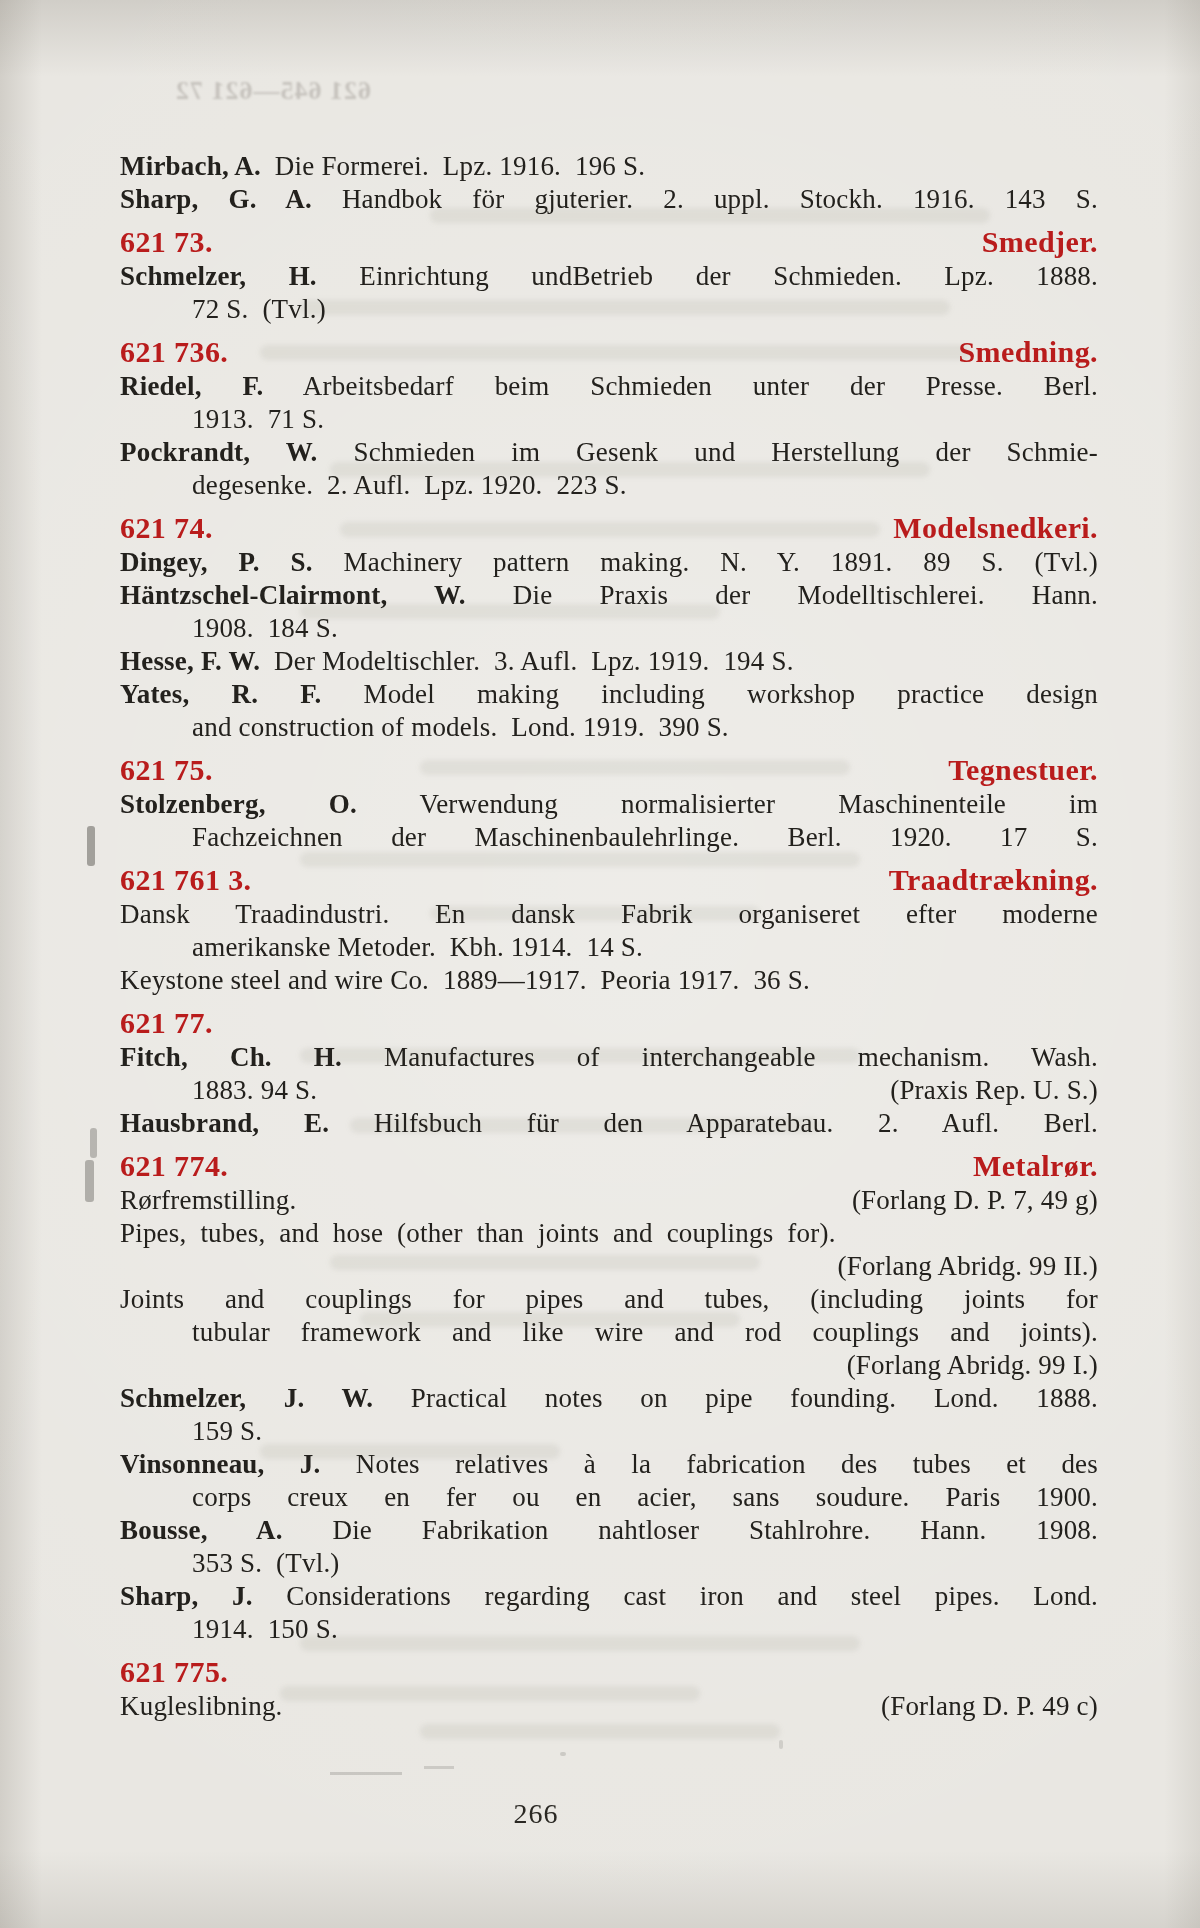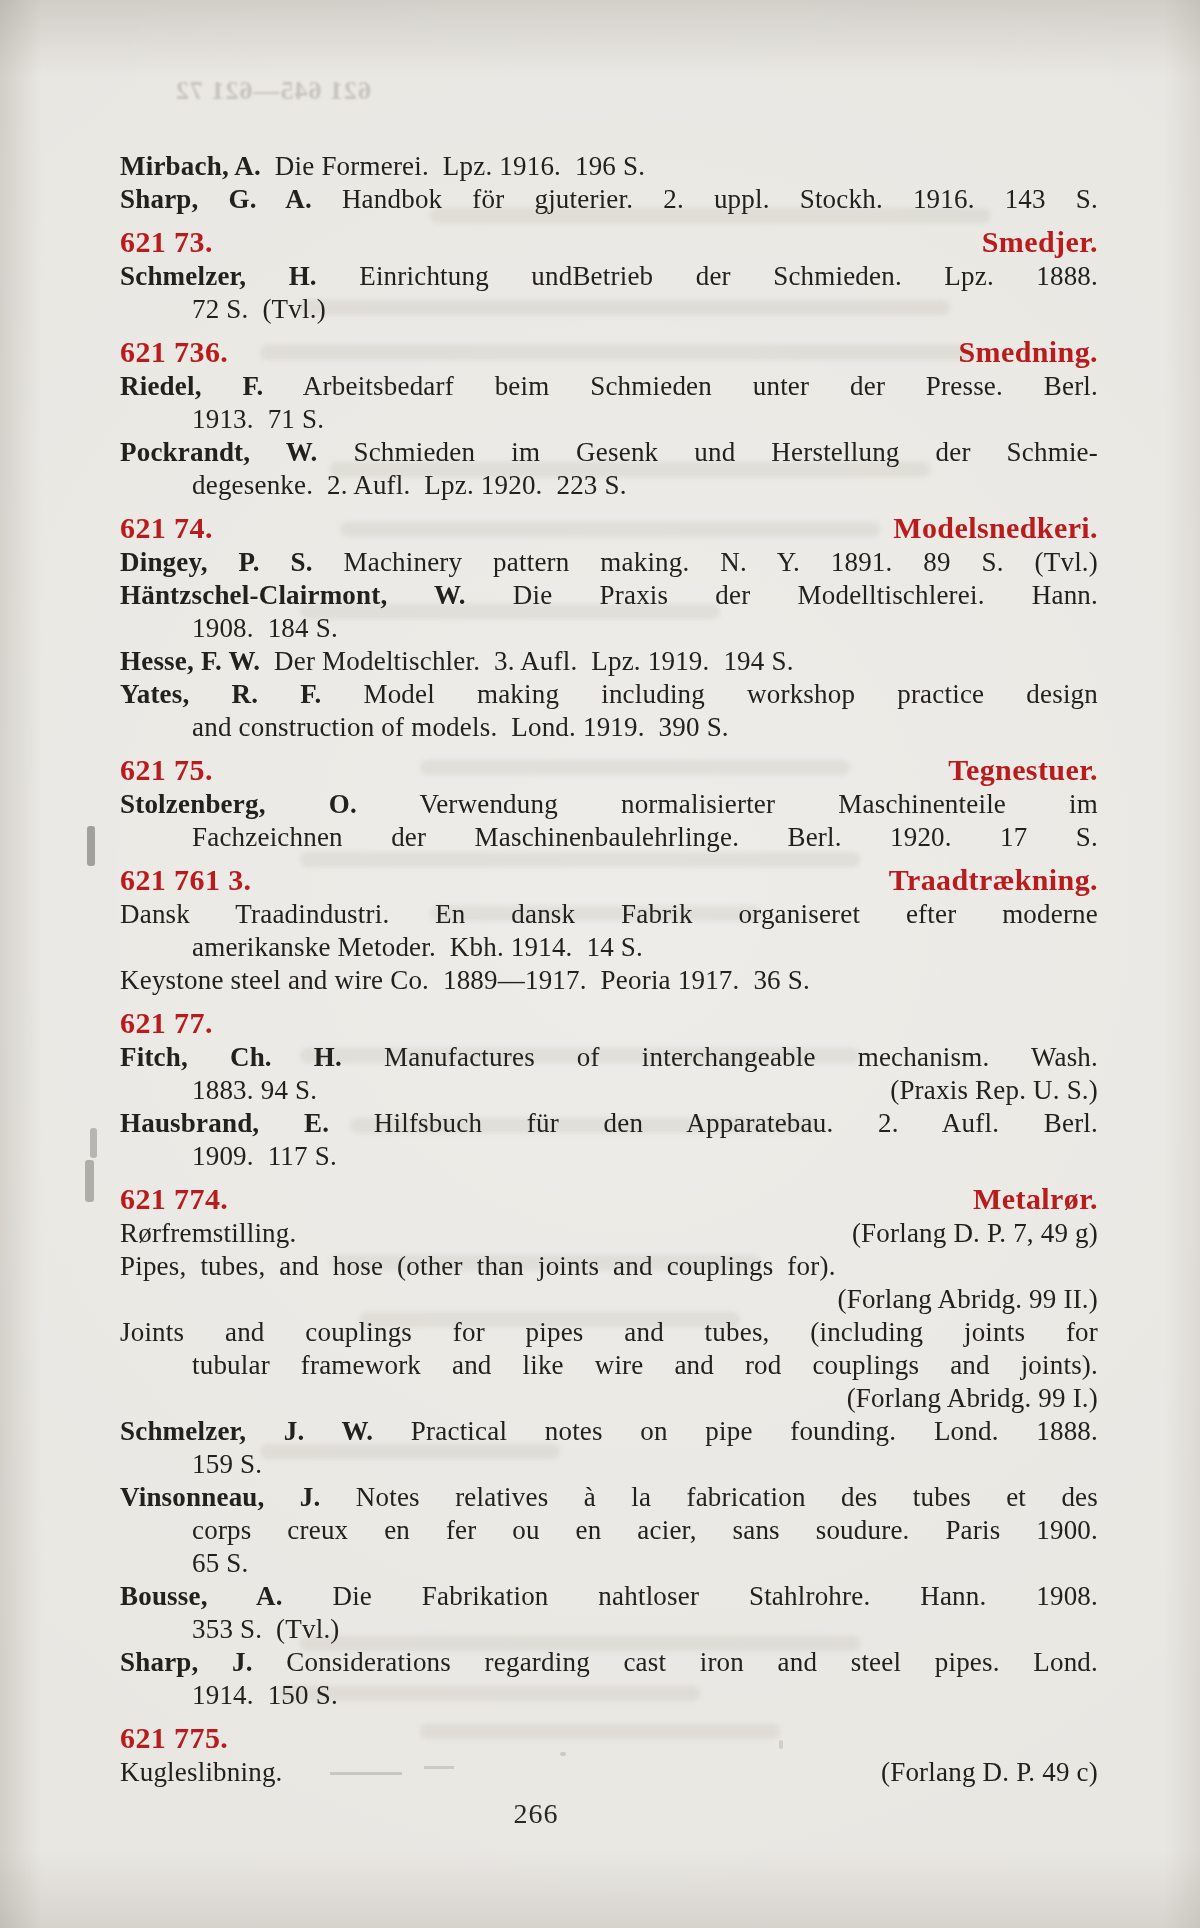--- a/index.html
+++ b/index.html
@@ -146,39 +146,37 @@
     <div class="row heading">
       <span class="num">621 77.</span>
       <span class="subj"></span>
     </div>
     <div class="row just"><b>Fitch, Ch. H.</b>  Manufactures of interchangeable mechanism. Wash.</div>
     <div class="row split ind">
       <span class="pre">1883.  94 S.</span>
       <span>(Praxis Rep. U. S.)</span>
     </div>
     <div class="row just"><b>Hausbrand, E.</b>  Hilfsbuch für den Apparatebau. 2. Aufl. Berl.</div>
-    <div class="row ind pre">1909.  117 S.</div>
     <div class="row heading">
       <span class="num">621 774.</span>
       <span class="subj">Metalrør.</span>
     </div>
     <div class="row split">
       <span class="pre">Rørfremstilling.</span>
       <span>(Forlang D. P. 7, 49 g)</span>
     </div>
     <div class="row wide">Pipes, tubes, and hose (other than joints and couplings for).</div>
     <div class="row rightline">(Forlang Abridg. 99 II.)</div>
     <div class="row just">Joints and couplings for pipes and tubes, (including joints for</div>
     <div class="row ind just">tubular framework and like wire and rod couplings and joints).</div>
     <div class="row rightline">(Forlang Abridg. 99 I.)</div>
     <div class="row just"><b>Schmelzer, J. W.</b>  Practical notes on pipe founding. Lond. 1888.</div>
     <div class="row ind pre">159 S.</div>
     <div class="row just"><b>Vinsonneau, J.</b>  Notes relatives à la fabrication des tubes et des</div>
     <div class="row ind just">corps creux en fer ou en acier, sans soudure. Paris 1900.</div>
-    <div class="row ind pre">65 S.</div>
     <div class="row just"><b>Bousse, A.</b>  Die Fabrikation nahtloser Stahlrohre. Hann. 1908.</div>
     <div class="row ind pre">353 S.  (Tvl.)</div>
     <div class="row just"><b>Sharp, J.</b>  Considerations regarding cast iron and steel pipes. Lond.</div>
     <div class="row ind pre">1914.  150 S.</div>
     <div class="row heading">
       <span class="num">621 775.</span>
       <span class="subj"></span>
     </div>
     <div class="row split">
       <span class="pre">Kugleslibning.</span>

